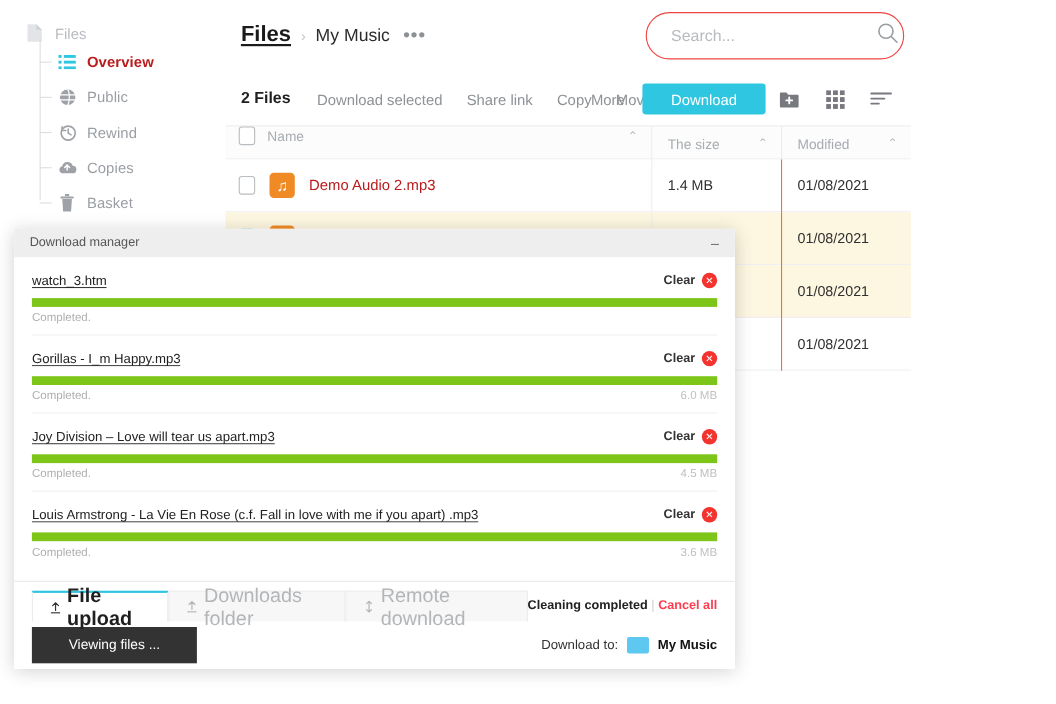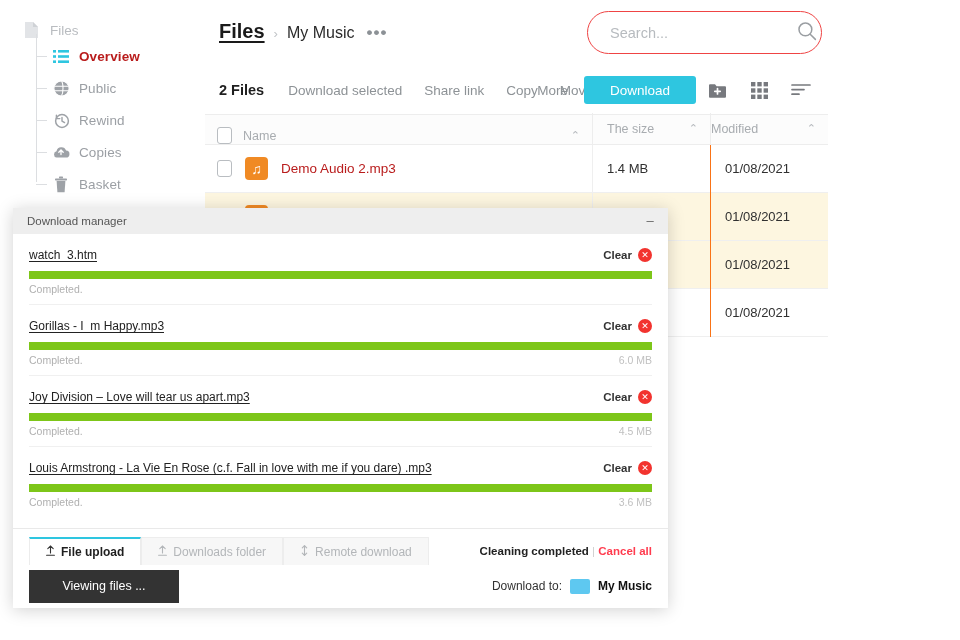--- a/index.html
+++ b/index.html
@@ -48,24 +48,24 @@
   .tb-count { font-size: 14.5px; font-weight: bold; color: #1f1f1f; margin-right: 24px; }
   .tb-action { font-size: 13.5px; color: #8d9296; margin-right: 22px; cursor: pointer; white-space: nowrap; }
   .tb-right { position: absolute; right: 6px; top: 0; height: 48px; display: flex; align-items: center; gap: 0; }
   .tb-more { font-size: 13.5px; color: #8d9296; margin-right: 16px; cursor: pointer; }
   .btn-download { background: #2ec6e0; color: #fff; font-size: 13.5px; border: 0; border-radius: 3px;
     height: 28px; padding: 0 26px; cursor: pointer; font-family: "Liberation Sans", sans-serif; }
   .tb-ico { width: 42px; height: 30px; display: flex; align-items: center; justify-content: center; cursor: pointer; }
 
   
   .thead { display: flex; height: 31px; border-top: 1px solid #ededed; border-bottom: 1px solid #ededed;
-           background: #fcfcfc; align-items: flex-end; }
+           background: #fcfcfc; align-items: flex-start; }
   .col-name { flex: 1 1 auto; display: flex; align-items: center; padding-left: 12px; min-width: 0; }
   .col-size { flex: 0 0 118px; padding-left: 14px; border-left: 1px solid #ededed; height: 31px; display: flex; align-items: center; }
-  .col-mod  { flex: 0 0 118px; border-left: 1px solid #ededed; height: 31px; display: flex; align-items: center; }
+  .col-mod  { flex: 0 0 118px; padding-left: 14px; border-left: 1px solid #ededed; height: 31px; display: flex; align-items: center; }
   .th-txt { font-size: 12.5px; color: #a8acb0; }
   .sortcaret { margin-left: auto; margin-right: 12px; color: #b5b9bd; font-size: 11px; }
 
   .chk { width: 15px; height: 17px; border: 1.6px solid #b9bdc1; border-radius: 3px; background: #fff; flex: 0 0 15px; }
   .chk.checked { border-color: #2ec6e0; background: #fff; position: relative; }
   .chk.checked:after { content: ""; position: absolute; left: 2px; top: 6px; width: 9px; height: 2.5px; background: #2ec6e0; }
 
   .trow { display: flex; height: 48px; align-items: center; border-bottom: 1px solid #efefef; background: #fff; }
   .trow.sel { background: #fdf6e0; }
   .rname { flex: 1 1 auto; display: flex; align-items: center; gap: 13px; padding-left: 12px; min-width: 0; }
@@ -95,21 +95,21 @@
   .bar { height: 8px; background: #ededed; margin-top: 9px; }
   .bar > i { display: block; height: 8px; background: #7dc619; }
   .dl-foot { display: flex; align-items: center; margin-top: 4px; padding-bottom: 9px; }
   .dl-status { font-size: 10.5px; color: #b0b0b0; }
   .dl-size { margin-left: auto; font-size: 10.5px; color: #c0c0c0; }
 
   .dm-bottom { position: absolute; left: 0; right: 0; bottom: 0; height: 80px; background: #fff;
                border-top: 1px solid #e9e9e9; padding: 0 16px; }
   .dm-tabs { display: flex; align-items: flex-end; height: 36px; position: relative; }
   .dm-tab { height: 28px; display: flex; align-items: center; gap: 6px; padding: 0 16px;
-            font-size: 12px; color: #b3b6b9; background: #f7f7f7; border: 1px solid #ededed;
+            font-size: 18px; color: #b3b6b9; background: #f7f7f7; border: 1px solid #ededed;
             border-bottom: 0; cursor: pointer; }
   .dm-tab.active { background: #fff; color: #1f1f1f; font-weight: bold; border-top: 2px solid #2ec6e0; border-left: 1px solid #ececec; border-right: 1px solid #ececec; }
   .dm-clean { margin-left: auto; font-size: 11.5px; color: #222; font-weight: bold; padding-bottom: 8px; white-space: nowrap; }
   .dm-clean .bar-sep { color: #cfcfcf; font-weight: normal; }
   .dm-cancel { color: #ff3b4e; cursor: pointer; }
   .dm-row2 { display: flex; align-items: center; height: 42px; }
   .btn-view { background: #333333; color: #fff; border: 0; font-size: 12.5px; width: 150px; height: 33px;
               cursor: pointer; font-family: "Liberation Sans", sans-serif; }
   .dm-dest { margin-left: auto; display: flex; align-items: center; gap: 8px; }
   .dm-dest-lbl { font-size: 12px; color: #333; }
@@ -382,21 +382,21 @@
             <i style="width:100%"></i>
           </div>
         <div class="dl-foot">
           <span class="dl-status">Completed.</span>
           <span class="dl-size">4.5 MB</span>
         </div>
       </div>
 
       <div class="dl">
         <div class="dl-top">
-          <span class="dl-name">Louis Armstrong - La Vie En Rose (c.f. Fall in love with me if you dare) .mp3</span>
+          <span class="dl-name">Louis Armstrong - La Vie En Rose (c.f. Fall in love with me if you apart) .mp3</span>
           <span class="dl-clear">
             <span class="dl-clear-txt">Clear</span>
             <span class="x-btn">✕</span>
           </span>
         </div>
         <div class="bar">
             <i style="width:100%"></i>
           </div>
         <div class="dl-foot">
           <span class="dl-status">Completed.</span>

